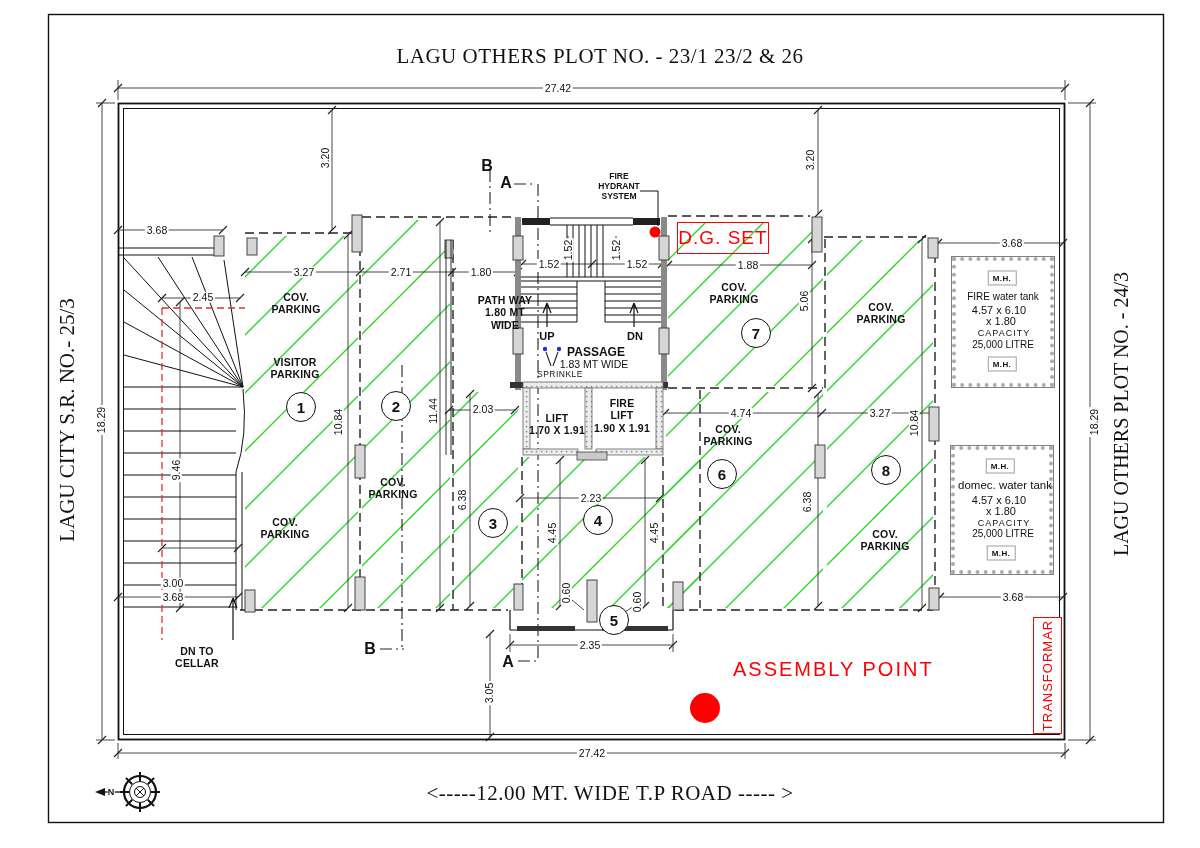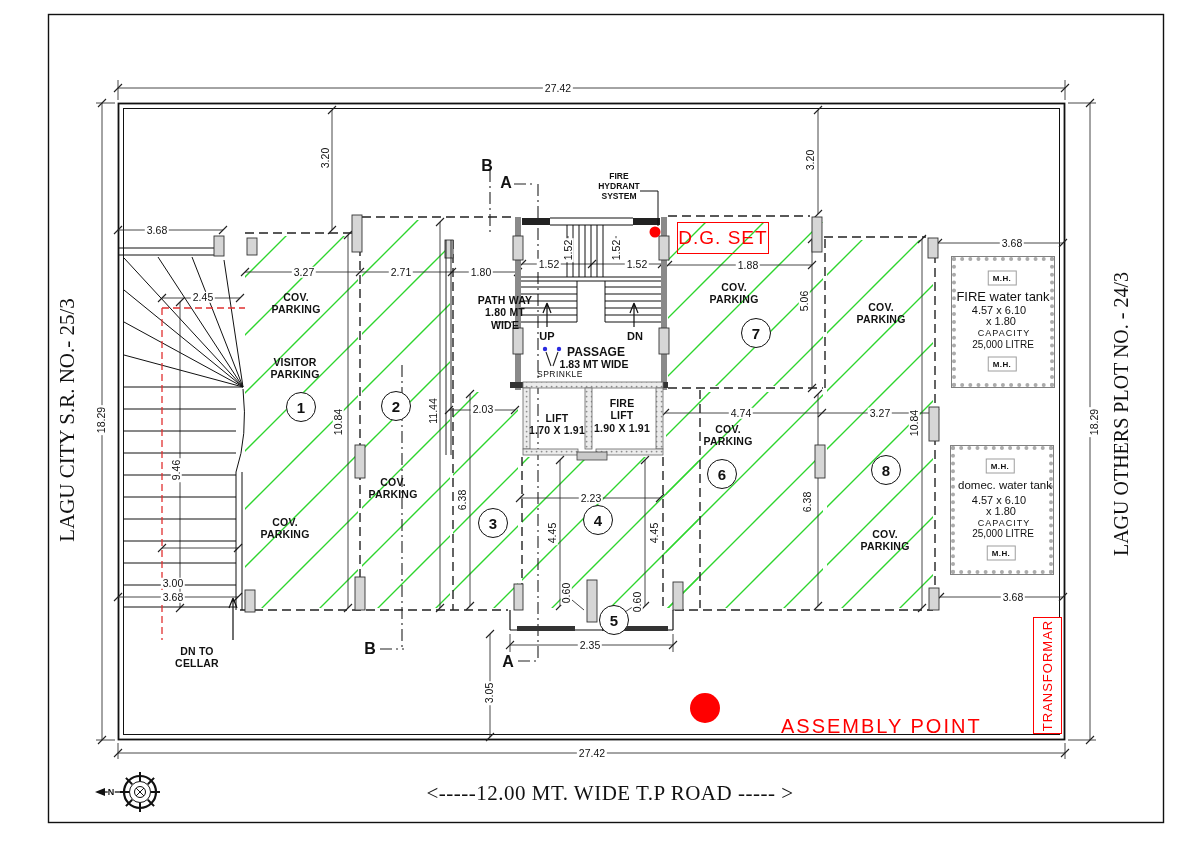--- a/index.html
+++ b/index.html
@@ -212,20 +212,21 @@
     <circle cx="140" cy="792" r="10.5" stroke-width="1"></circle>
     <circle cx="140" cy="792" r="5.5" stroke-width="1"></circle>
     <path d="M136,788 L144,796 M136,796 L144,788" stroke-width="1"></path>
     <path d="M151,792 L160,792 M147.8,784.2 L154.1,777.9 M140,781 L140,772 M132.2,784.2 L125.9,777.9
              M129,792 L120,792 M132.2,799.8 L125.9,806.1 M140,803 L140,812 M147.8,799.8 L154.1,806.1" stroke-width="2"></path>
     <path d="M124,792 H100" stroke-width="1.3"></path>
     <polygon points="95,792 105,788 105,796" fill="#111" stroke="none"></polygon>
   </g>
 </svg>
 
+<div class="lbl c serif" style="left:600px;top:56px;font-size:21px;letter-spacing:.5px;">LAGU OTHERS PLOT NO. - 23/1 23/2  &amp;  26</div>
 <div class="lbl rot serif" style="left:67px;top:420px;font-size:21px;white-space:nowrap;">LAGU CITY S.R. NO.- 25/3</div>
 <div class="lbl rot serif" style="left:1122px;top:414px;font-size:20px;white-space:nowrap;">LAGU OTHERS PLOT NO. - 24/3</div>
 
 <div class="lbl c dim" style="left:558px;top:88px;">27.42</div>
 <div class="lbl c dim" style="left:592px;top:753px;">27.42</div>
 <div class="lbl rot dim" style="left:101px;top:420px;">18.29</div>
 <div class="lbl rot dim" style="left:1094px;top:422px;">18.29</div>
 
 <div class="lbl c dim" style="left:157px;top:230px;">3.68</div>
 <div class="lbl c dim" style="left:1012px;top:243px;">3.68</div>
@@ -289,21 +290,21 @@
 <div class="circle" style="left:493px;top:523px;">3</div>
 <div class="circle" style="left:598px;top:520px;">4</div>
 <div class="circle" style="left:614px;top:620px;">5</div>
 <div class="circle" style="left:722px;top:474px;">6</div>
 <div class="circle" style="left:756px;top:333px;">7</div>
 <div class="circle" style="left:886px;top:470px;">8</div>
 
 <div class="lbl c" style="left:547px;top:336px;font-weight:bold;font-size:11px;">UP</div>
 <div class="lbl c" style="left:635px;top:336px;font-weight:bold;font-size:11px;">DN</div>
 <div class="lbl c" style="left:596px;top:352px;font-weight:bold;font-size:12px;">PASSAGE</div>
-<div class="lbl c" style="left:594px;top:364px;font-weight:bold;font-size:10.5px;">1.83 MT WIDE</div>
+<div class="lbl c" style="left:594px;top:364px;font-weight:normal;font-size:10.5px;">1.83 MT WIDE</div>
 <div class="lbl c" style="left:560px;top:374px;font-size:8.5px;letter-spacing:.5px;">SPRINKLE</div>
 <div class="lbl c tiny" style="left:619px;top:186px;font-size:8.5px;">FIRE
 HYDRANT
 SYSTEM</div>
 <div class="lbl c plabel" style="left:557px;top:424px;">LIFT
 1.70 X 1.91</div>
 <div class="lbl c plabel" style="left:622px;top:416px;">FIRE
 LIFT
 1.90 X 1.91</div>
 <div class="lbl c plabel" style="left:197px;top:657px;">DN TO
@@ -313,38 +314,38 @@
 <div class="lbl c sect" style="left:506px;top:183px;">A</div>
 <div class="lbl c sect" style="left:370px;top:649px;">B</div>
 <div class="lbl c sect" style="left:508px;top:662px;">A</div>
 
 <div id="dg-box">
       <span>D.G. SET</span>
     </div>
 
 <div class="tank" style="left:952px;top:257px;width:94px;height:122px;"></div>
 <div class="mh" style="left:1002px;top:278px;">M.H.</div>
-<div class="lbl c" style="left:1003px;top:297px;font-size:13px;white-space:nowrap;">FIRE water tank</div>
+<div class="lbl c" style="left:1003px;top:297px;font-size:10px;white-space:nowrap;">FIRE water tank</div>
 <div class="lbl c" style="left:999px;top:310px;font-size:11px;">4.57 x 6.10</div>
 <div class="lbl c" style="left:1001px;top:321px;font-size:11px;">x 1.80</div>
 <div class="lbl c" style="left:1004px;top:333px;font-size:9px;letter-spacing:1px;">CAPACITY</div>
 <div class="lbl c" style="left:1003px;top:345px;font-size:10px;">25,000 LITRE</div>
 <div class="mh" style="left:1002px;top:364px;">M.H.</div>
 
 <div class="tank" style="left:951px;top:446px;width:94px;height:120px;"></div>
 <div class="mh" style="left:1000px;top:466px;">M.H.</div>
 <div class="lbl c" style="left:1005px;top:486px;font-size:11.5px;white-space:nowrap;">domec. water tank</div>
 <div class="lbl c" style="left:999px;top:500px;font-size:11px;">4.57 x 6.10</div>
 <div class="lbl c" style="left:1001px;top:511px;font-size:11px;">x 1.80</div>
 <div class="lbl c" style="left:1004px;top:523px;font-size:9px;letter-spacing:1px;">CAPACITY</div>
 <div class="lbl c" style="left:1003px;top:534px;font-size:10px;">25,000 LITRE</div>
 <div class="mh" style="left:1001px;top:553px;">M.H.</div>
 
 <div id="transformer-box">
       <span>TRANSFORMAR</span>
     </div>
 
-<div class="lbl" id="assembly-text" style="left:733px;top:715px;margin-left:48px;">ASSEMBLY POINT</div>
+<div class="lbl" id="assembly-text" style="left:733px;top:658px;">ASSEMBLY POINT</div>
 
 <div class="lbl c serif" id="road-label" style="left:610px;top:793px;white-space:nowrap;">&lt;-----12.00 MT. WIDE T.P ROAD   ----- &gt;</div>
 <div class="lbl c" style="left:111px;top:792px;font-size:9px;font-weight:bold;background:#fff;">N</div>
 
 </div>
 
 </body></html>

